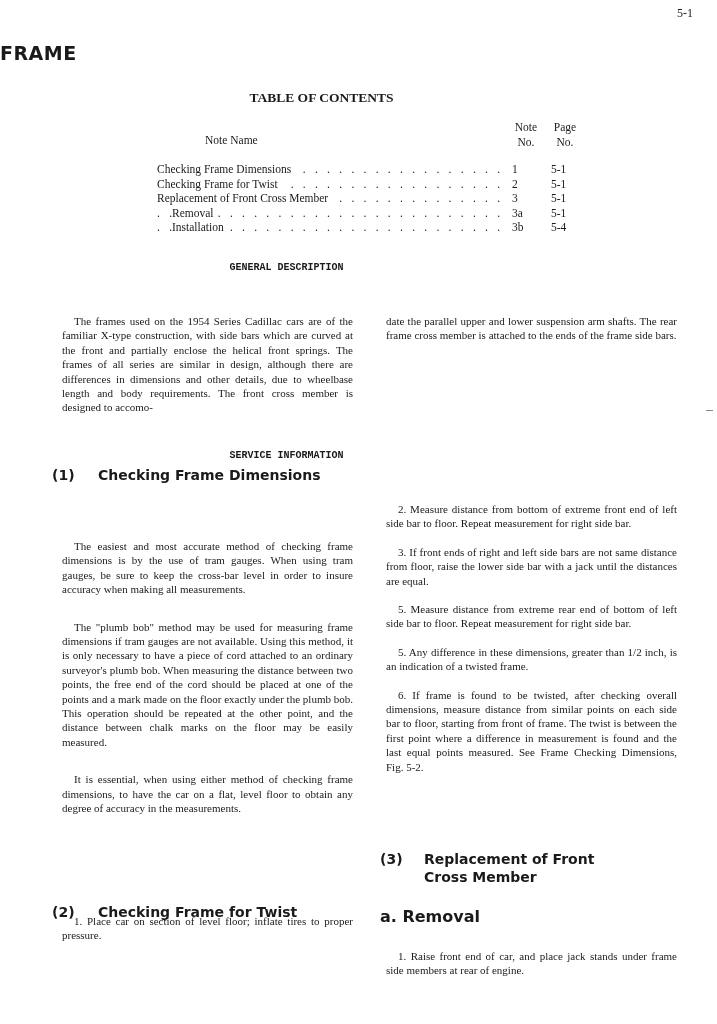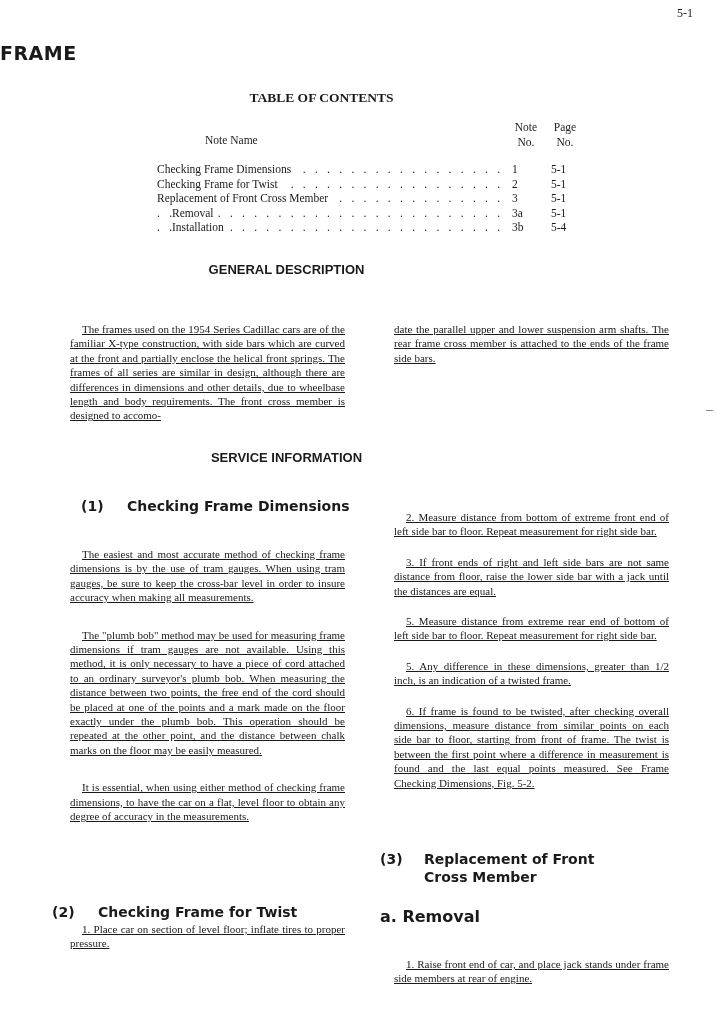--- a/index.html
+++ b/index.html
@@ -14,24 +14,24 @@
   .toc-head { position: relative; height: 34px; }
   .toc-head .nn { position: absolute; left: 48px; top: 14px; }
   .toc-head .no { position: absolute; left: 353px; top: 0; text-align: center; width: 32px; line-height: 15px; }
   .toc-head .pg { position: absolute; left: 392px; top: 0; text-align: center; width: 32px; line-height: 15px; }
   .toc-row { position: relative; height: 14.5px; line-height: 14.5px; white-space: nowrap; }
   .toc-row .lbl { position: absolute; left: 0; }
   .toc-row.sub .lbl { left: 15px; }
   .toc-row .dots { position: absolute; left: 0; width: 350px; overflow: hidden; text-align: right; letter-spacing: 3.2px; color: #222; }
   .toc-row .no { position: absolute; left: 355px; }
   .toc-row .pg { position: absolute; left: 394px; }
-  .h2 { position: absolute; left: 0; width: 573px; text-align: center; font-family: Liberation Sans, sans-serif;
-        font-weight: bold; font-size: 13px; }
+  .h2 { position: absolute; left: 0; width: 573px; text-align: center; font-family: Liberation Mono, monospace;
+        font-weight: bold; font-size: 10px; }
   .col { position: absolute; font-size: 11px; line-height: 14.4px; text-align: justify; font-family: "Liberation Serif", serif; }
-  .col p { margin: 16px; text-indent: 12px; text-decoration: underline; }
+  .col p { margin: 8px; text-indent: 12px; }
   .sec-h { position: absolute; font-family: "DejaVu Sans", sans-serif; font-weight: bold; font-size: 14px; line-height: 18px; }
   .sec-h .num { display: inline-block; width: 46px; }
   .sec-h .txt { display: inline-block; vertical-align: top; }
   .sub-h { position: absolute; font-family: "DejaVu Sans", sans-serif; font-weight: bold; font-size: 16px; }
   .margin-mark { position: absolute; left: 706px; top: 410px; width: 7px; height: 1px; background: #888; }
 </style>
 </head>
 <body>
 
 <div>
@@ -90,21 +90,21 @@
   <div class="col" style="left:54px; top:306px; width:307px;">
     <p>The frames used on the 1954 Series Cadillac cars are of the familiar X-type construction, with side bars which are curved at the front and partially enclose the helical front springs. The frames of all series are similar in design, although there are differences in dimensions and other details, due to wheelbase length and body requirements. The front cross member is designed to accomo-</p>
   </div>
   <div class="col" style="left:378px; top:306px; width:307px;">
     <p style="text-indent:0">date the parallel upper and lower suspension arm shafts. The rear frame cross member is attached to the ends of the frame side bars.</p>
   </div>
   <div class="margin-mark"></div>
 
   <div class="h2" style="top:450px">SERVICE INFORMATION</div>
 
-  <div class="sec-h" style="left:52px; top:497px;margin-left:29px;">
+  <div class="sec-h" style="left:52px; top:466px;">
     <span class="num">(1)</span><span class="txt">Checking Frame Dimensions</span>
   </div>
   <div class="col" style="left:54px; top:531px; width:307px;">
     <p>The easiest and most accurate method of checking frame dimensions is by the use of tram gauges. When using tram gauges, be sure to keep the cross-bar level in order to insure accuracy when making all measurements.</p>
     <p style="margin-top:23px">The "plumb bob" method may be used for measuring frame dimensions if tram gauges are not available. Using this method, it is only necessary to have a piece of cord attached to an ordinary surveyor's plumb bob. When measuring the distance between two points, the free end of the cord should be placed at one of the points and a mark made on the floor exactly under the plumb bob. This operation should be repeated at the other point, and the distance between chalk marks on the floor may be easily measured.</p>
     <p style="margin-top:23px">It is essential, when using either method of checking frame dimensions, to have the car on a flat, level floor to obtain any degree of accuracy in the measurements.</p>
   </div>
 
   <div class="sec-h" style="left:52px; top:903px;">
     <span class="num">(2)</span><span class="txt">Checking Frame for Twist</span>

